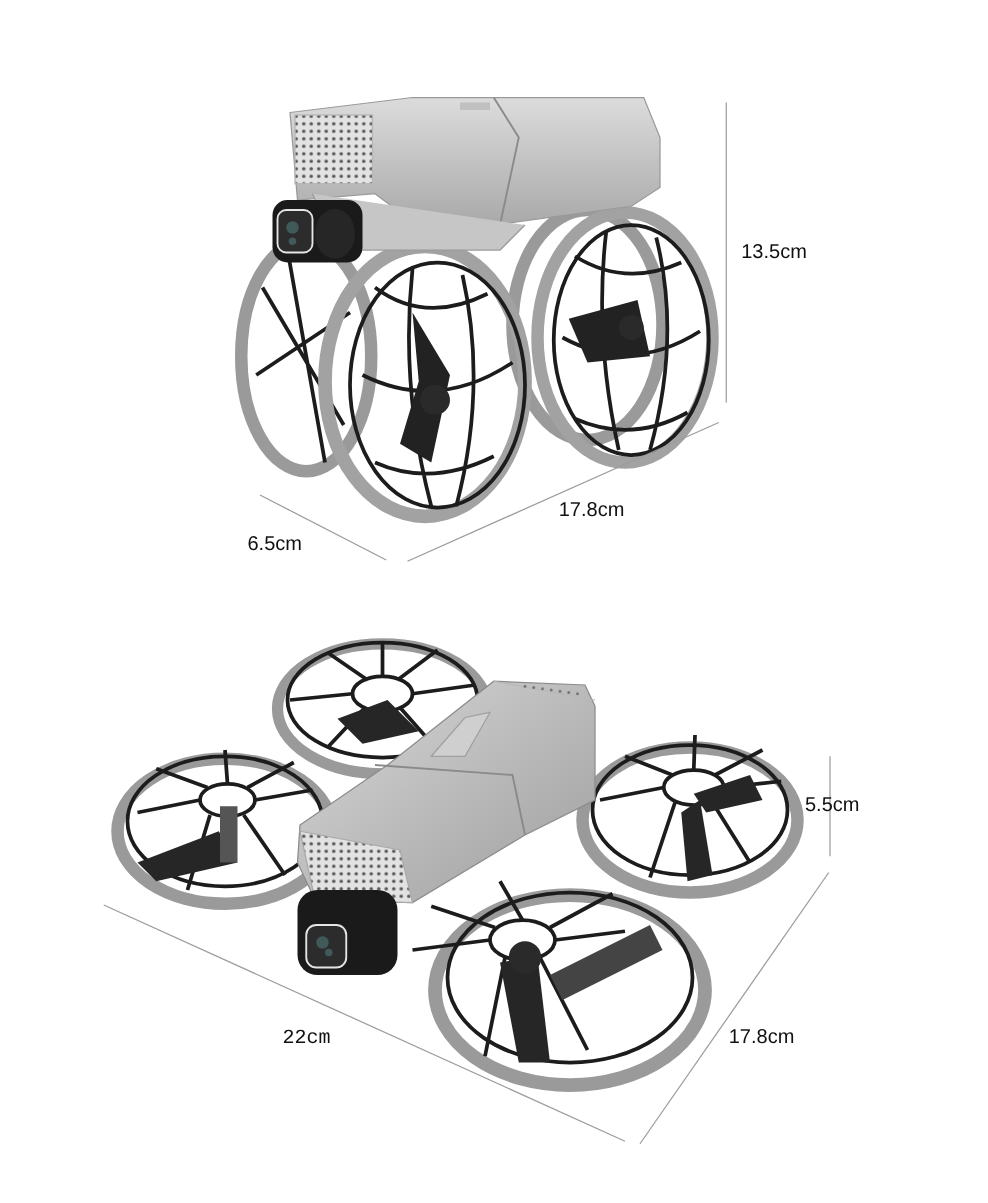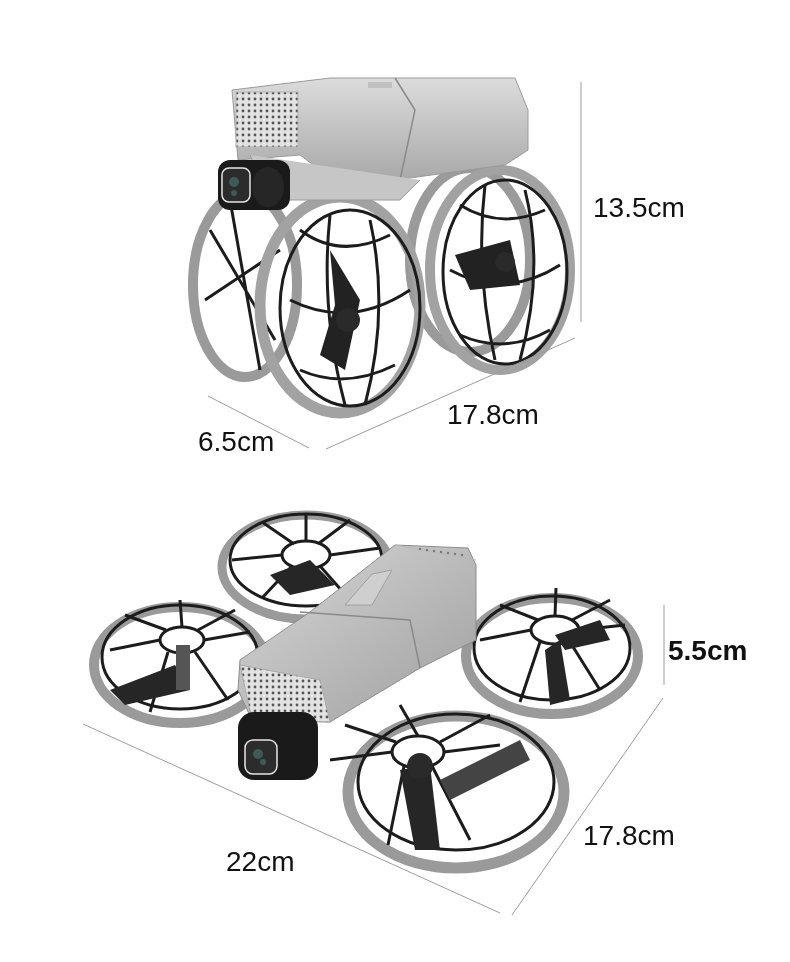--- a/index.html
+++ b/index.html
@@ -1,21 +1,21 @@
 <!DOCTYPE html>
 <html><head>
 <meta charset="utf-8">
 <style>
   html, body { margin: 0; padding: 0; background: #ffffff; }
   body { width: 790px; height: 962px; position: relative; overflow: hidden; font-family: "Liberation Sans", sans-serif; }
   svg.stage { position: absolute; left: 0; top: 0; width: 790px; height: 962px; }
   .dim-label {
     position: absolute;
     font-family: "Liberation Sans", sans-serif;
-    font-size: 28px;
+    font-size: 16px;
     color: #111111;
     white-space: nowrap;
     line-height: 1;
   }
 </style>
 </head>
 <body>
 
 <svg class="stage" viewBox="0 0 790 962">
   <defs>
@@ -146,15 +146,15 @@
 
   <line x1="664" y1="605" x2="664" y2="685" stroke="#9c9c9c" stroke-width="1"></line>
   <line x1="83" y1="724" x2="500" y2="913" stroke="#9c9c9c" stroke-width="1"></line>
   <line x1="512" y1="915" x2="663" y2="698" stroke="#9c9c9c" stroke-width="1"></line>
 </svg>
 
 <div class="dim-label" style="left:593px; top:194px;">13.5cm</div>
 <div class="dim-label" style="left:447px; top:401px;">17.8cm</div>
 <div class="dim-label" style="left:198px; top:428px;text-align:right;">6.5cm</div>
 
-<div class="dim-label" style="left:668px; top:637px;font-weight:bold;">5.5cm</div>
-<div class="dim-label" style="left:226px; top:848px;">22cm</div>
+<div class="dim-label" style="left:644px; top:637px;">5.5cm</div>
+<div class="dim-label" style="left:226px; top:822px;font-family:Liberation Mono, monospace;">22cm</div>
 <div class="dim-label" style="left:583px; top:822px;">17.8cm</div>
 
 </body></html>

